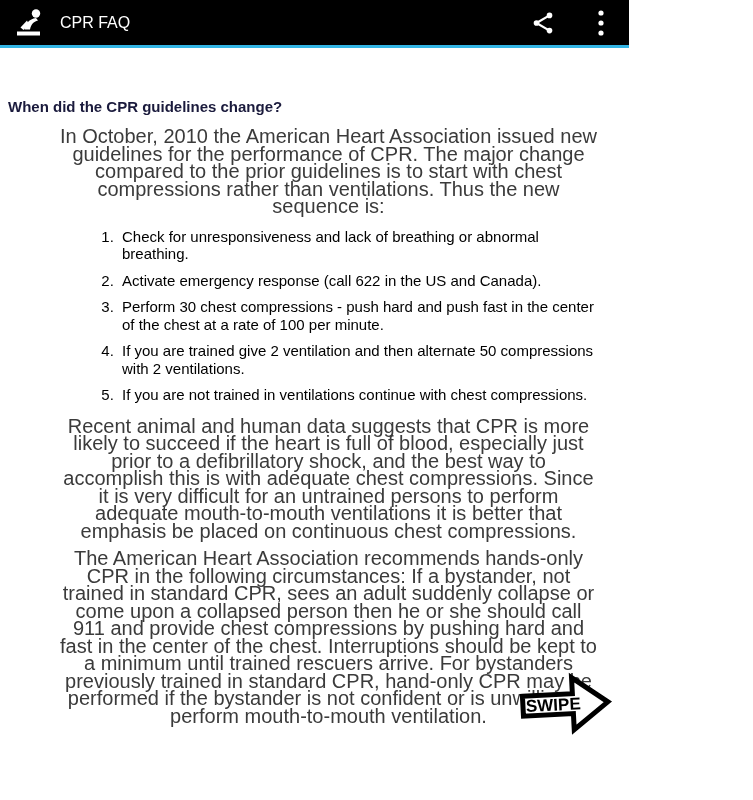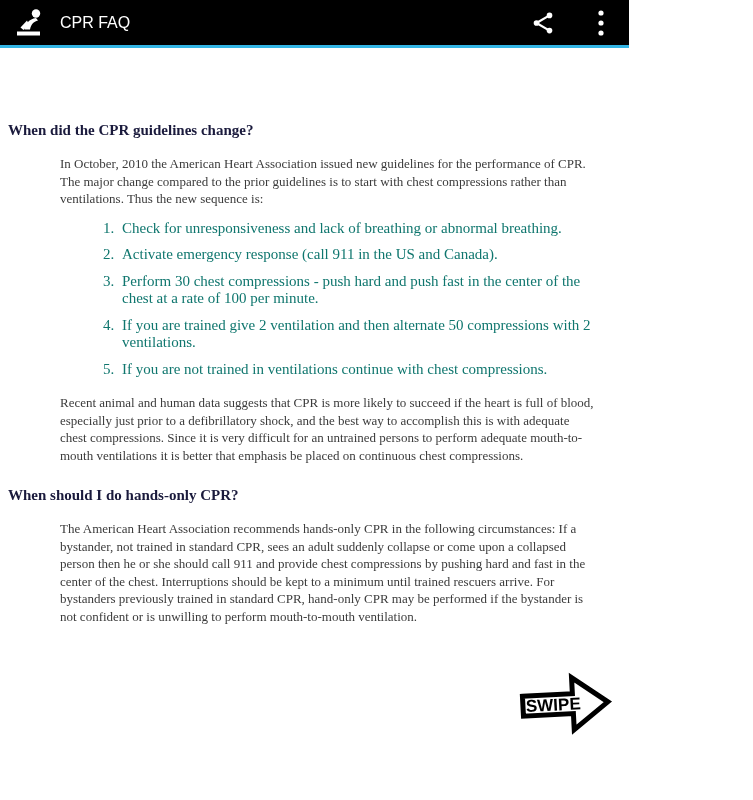--- a/index.html
+++ b/index.html
@@ -25,38 +25,39 @@
     color: #ffffff;
     font-size: 16px;
     margin-left: 10px;
     flex: 1;
     white-space: nowrap;
   }
   .ab-actions { display: flex; align-items: center; gap: 26px; padding-right: 4px; }
   .ab-btn { width: 32px; height: 36px; display: flex; align-items: center; justify-content: center; cursor: pointer; }
 
   
-  .content { padding: 74px 16px 0 8px; font-family: Liberation Serif, serif; }
+  .content { padding: 50px 16px 0 8px; }
   .section-heading {
     font-size: 15px;
     font-weight: bold;
     color: #1a1a3c;
     margin: 23px 0 13px 0;
   }
   section:first-of-type .section-heading { margin-top: 0; }
   .section-text {
-    font-size: 13px;
+    font-size: 20px;
     line-height: 17.5px;
     color: #3b3b3b;
-    margin: 16px 16px 10px 52px;
+    margin: 8px 16px 10px 52px;
+    text-align: center;
   }
   ol.steps {
     font-size: 15px;
     line-height: 17.5px;
-    color: #0f766e;
+    color: #000000;
     margin: 12px 16px 14px 84px;
     padding-left: 26px;
   }
   ol.steps li { margin-bottom: 9px; padding-left: 4px; }
 
   
   .swipe-indicator {
     position: absolute;
     right: 16px;
     top: 672px;
@@ -97,33 +98,32 @@
     </div>
   </div>
 
   <div class="content">
 
     <section>
       <div class="section-heading">When did the CPR guidelines change?</div>
       <p class="section-text">In October, 2010 the American Heart Association issued new guidelines for the performance of CPR. The major change compared to the prior guidelines is to start with chest compressions rather than ventilations. Thus the new sequence is:</p>
       <ol class="steps">
         <li>Check for unresponsiveness and lack of breathing or abnormal breathing.</li>
-        <li>Activate emergency response (call 911 in the US and Canada).</li>
+        <li>Activate emergency response (call 622 in the US and Canada).</li>
         <li>Perform 30 chest compressions - push hard and push fast in the center of the chest at a rate of 100 per minute.</li>
         <li>If you are trained give 2 ventilation and then alternate 50 compressions with 2 ventilations.</li>
         <li>If you are not trained in ventilations continue with chest compressions.</li>
       </ol>
     </section>
 
     <section>
       <p class="section-text">Recent animal and human data suggests that CPR is more likely to succeed if the heart is full of blood, especially just prior to a defibrillatory shock, and the best way to accomplish this is with adequate chest compressions. Since it is very difficult for an untrained persons to perform adequate mouth-to-mouth ventilations it is better that emphasis be placed on continuous chest compressions.</p>
     </section>
 
     <section>
-      <div class="section-heading">When should I do hands-only CPR?</div>
       <p class="section-text">The American Heart Association recommends hands-only CPR in the following circumstances: If a bystander, not trained in standard CPR, sees an adult suddenly collapse or come upon a collapsed person then he or she should call 911 and provide chest compressions by pushing hard and fast in the center of the chest. Interruptions should be kept to a minimum until trained rescuers arrive. For bystanders previously trained in standard CPR, hand-only CPR may be performed if the bystander is not confident or is unwilling to perform mouth-to-mouth ventilation.</p>
     </section>
 
   </div>
 
   <div class="swipe-indicator">
     <svg width="94" height="64" viewBox="0 0 94 64" aria-hidden="true">
       <polygon points="4,22 54,22 54,6 89,32 54,58 54,42 4,42" fill="#ffffff" stroke="#000000" stroke-width="5" stroke-linejoin="miter"></polygon>
       <text x="7" y="38" font-size="17" font-weight="bold" fill="#000000">SWIPE</text>
     </svg>

